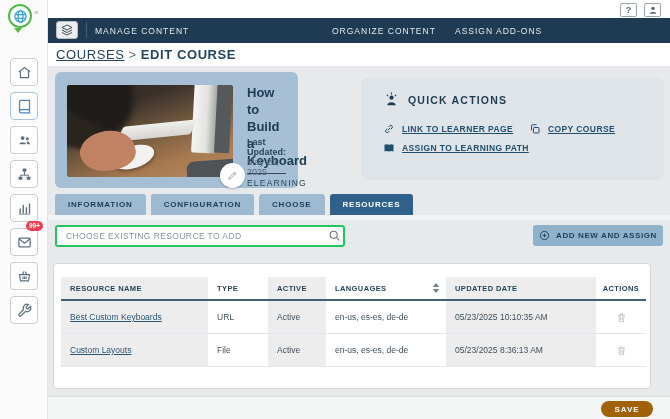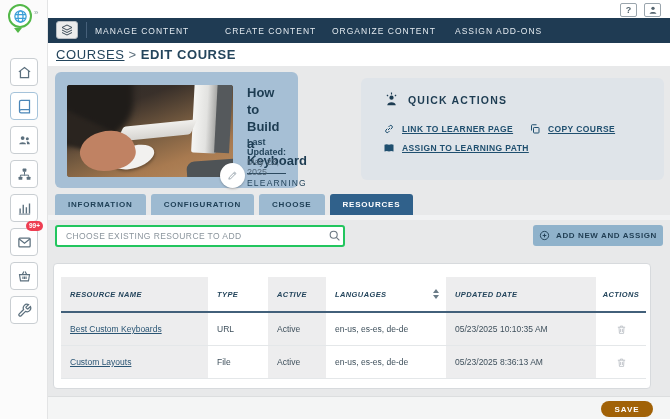--- a/index.html
+++ b/index.html
@@ -76,21 +76,21 @@
   .search-input::placeholder { color:#8a949c; }
   .search-icon { position:absolute; left:280px; top:163px; color:#6a7681; }
   .add-btn { position:absolute; left:485px; top:159px; width:130px; height:21px; background:#8fb2cb; border:none; border-radius:3px; color:#1f3d52; font-size:8px; font-weight:bold; letter-spacing:.6px; display:flex; align-items:center; justify-content:center; gap:6px; cursor:pointer; font-family:"Liberation Sans",sans-serif; }
 
   
   .table-card { position:absolute; left:5px; top:197px; width:598px; height:126px; background:#fff; border:1px solid #d7dadd; border-radius:4px; }
   .tbl { position:absolute; left:7px; top:13px; width:585px; }
   .t-row { display:flex; }
   .t-head { border-bottom:2px solid #42607a; }
   .t-cell { display:flex; align-items:center; padding-left:9px; font-size:8.5px; color:#3f505c; height:32px; }
-  .t-head .t-cell { height:34px; font-size:7.5px; font-weight:bold; letter-spacing:.4px; color:#24455c;font-style:italic; }
+  .t-head .t-cell { height:22px; font-size:7.5px; font-weight:bold; letter-spacing:.4px; color:#24455c; }
   .c0 { width:147px; } .c1 { width:60px; } .c2 { width:58px; } .c3 { width:120px; } .c4 { width:150px; } .c5 { width:50px; justify-content:center; padding-left:0; }
   .shade { background:#ededee; }
   .t-body .t-row { border-bottom:1px solid #e4e7e9; }
   .res-link { color:#2a5574; text-decoration:underline; cursor:pointer; }
   .sort { margin-left:auto; margin-right:7px; display:flex; flex-direction:column; align-items:center; gap:2px; cursor:pointer; }
   .sort i { display:block; width:0; height:0; border-left:3px solid transparent; border-right:3px solid transparent; }
   .sort .up { border-bottom:4px solid #6a7b87; }
   .sort .dn { border-top:4px solid #6a7b87; }
   .trash-btn { background:none; border:none; color:#b8bec3; cursor:pointer; display:flex; align-items:center; }
 
@@ -186,21 +186,20 @@
   <div class="navbar">
     <div class="nav-content-btn">
       <svg width="12" height="12" viewBox="0 0 24 24" fill="none" stroke="currentColor" stroke-width="2">
           <polygon points="12 2 2 7 12 12 22 7 12 2"></polygon>
           <polyline points="2 12 12 17 22 12"></polyline>
           <polyline points="2 17 12 22 22 17"></polyline>
         </svg>
     </div>
     <div class="nav-divider"></div>
     <div class="nav-item n0">MANAGE CONTENT</div>
-    <div class="nav-item n1">CREATE CONTENT</div>
     <div class="nav-item n2">ORGANIZE CONTENT</div>
     <div class="nav-item n3">ASSIGN ADD-ONS</div>
   </div>
 
   <div class="breadcrumb">
     <span class="crumb-link">COURSES</span>
     <span class="crumb-sep">&gt;</span>
     <span class="crumb-cur">EDIT COURSE</span>
   </div>
 

